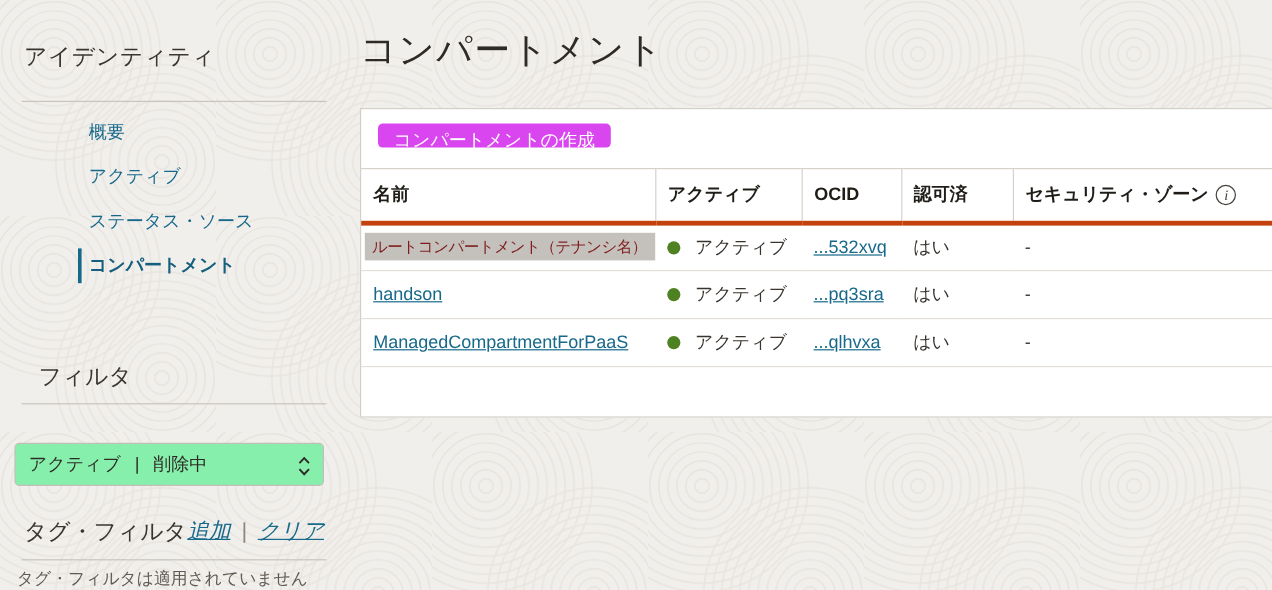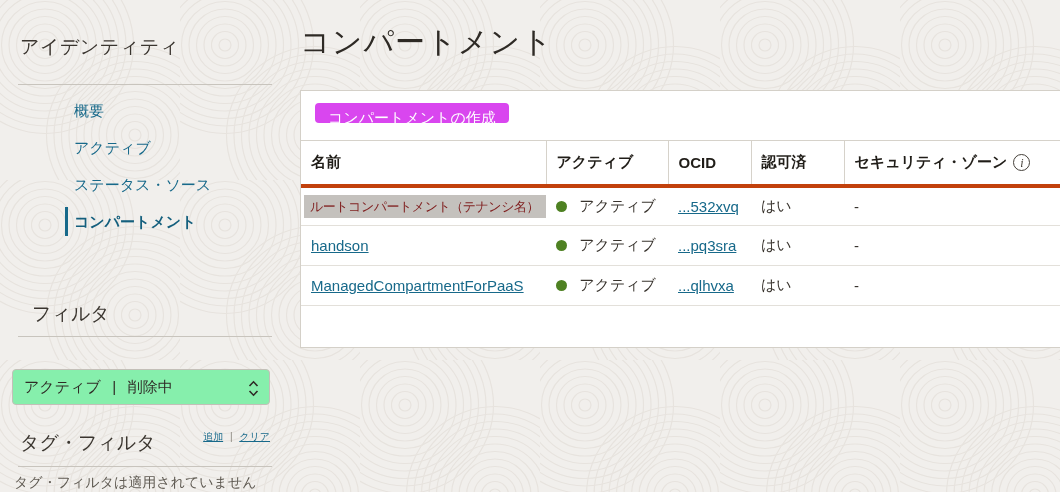--- a/index.html
+++ b/index.html
@@ -25,21 +25,21 @@
   .state-label{position:absolute;left:14px;top:348px;font-size:14px;color:#1d4ed8;margin-top:24px;}
   .state-select{
     position:absolute;left:12px;top:369px;width:258px;height:36px;
     background:#86efac;border:1px solid #c3bfb8;border-radius:4px;
     display:flex;align-items:center;padding:0 30px 0 11px;
     font-size:15px;color:#2f2b26;cursor:pointer;font-family:Liberation Mono, monospace;
   }
   .chevrons{position:absolute;right:10px;top:10px;}
   .tagfilter-row{position:absolute;left:20px;top:430px;width:250px;display:flex;align-items:flex-start;}
   .tagfilter-title{font-size:19px;font-weight:400;color:#3a352f;flex:0 0 auto;}
-  .tagfilter-links{margin-left:auto;font-size:10px;}
+  .tagfilter-links{margin-left:auto;font-size:18px;font-style:italic;}
   .side-link{color:#17698a;text-decoration:underline;cursor:pointer;}
   .link-sep{color:#8a857d;margin:0 4px;text-decoration:none;}
   .tagfilter-note{position:absolute;left:14px;top:474px;font-size:14px;color:#5f5a52;}
   
   .main-title{position:absolute;left:300px;top:22px;font-size:30px;font-weight:400;color:#2e2a25;letter-spacing:1px;z-index:2;}
   .panel{position:absolute;left:300px;top:90px;width:772px;height:258px;background:#fff;border:1px solid #d4d0c8;z-index:2;}
   .create-btn{
     position:absolute;left:14px;top:12px;height:20px;padding:0 13px;
     background:#d946ef;color:#fff;border:none;border-radius:4px;
     font-size:15px;font-family:inherit;cursor:pointer;line-height:30px;

